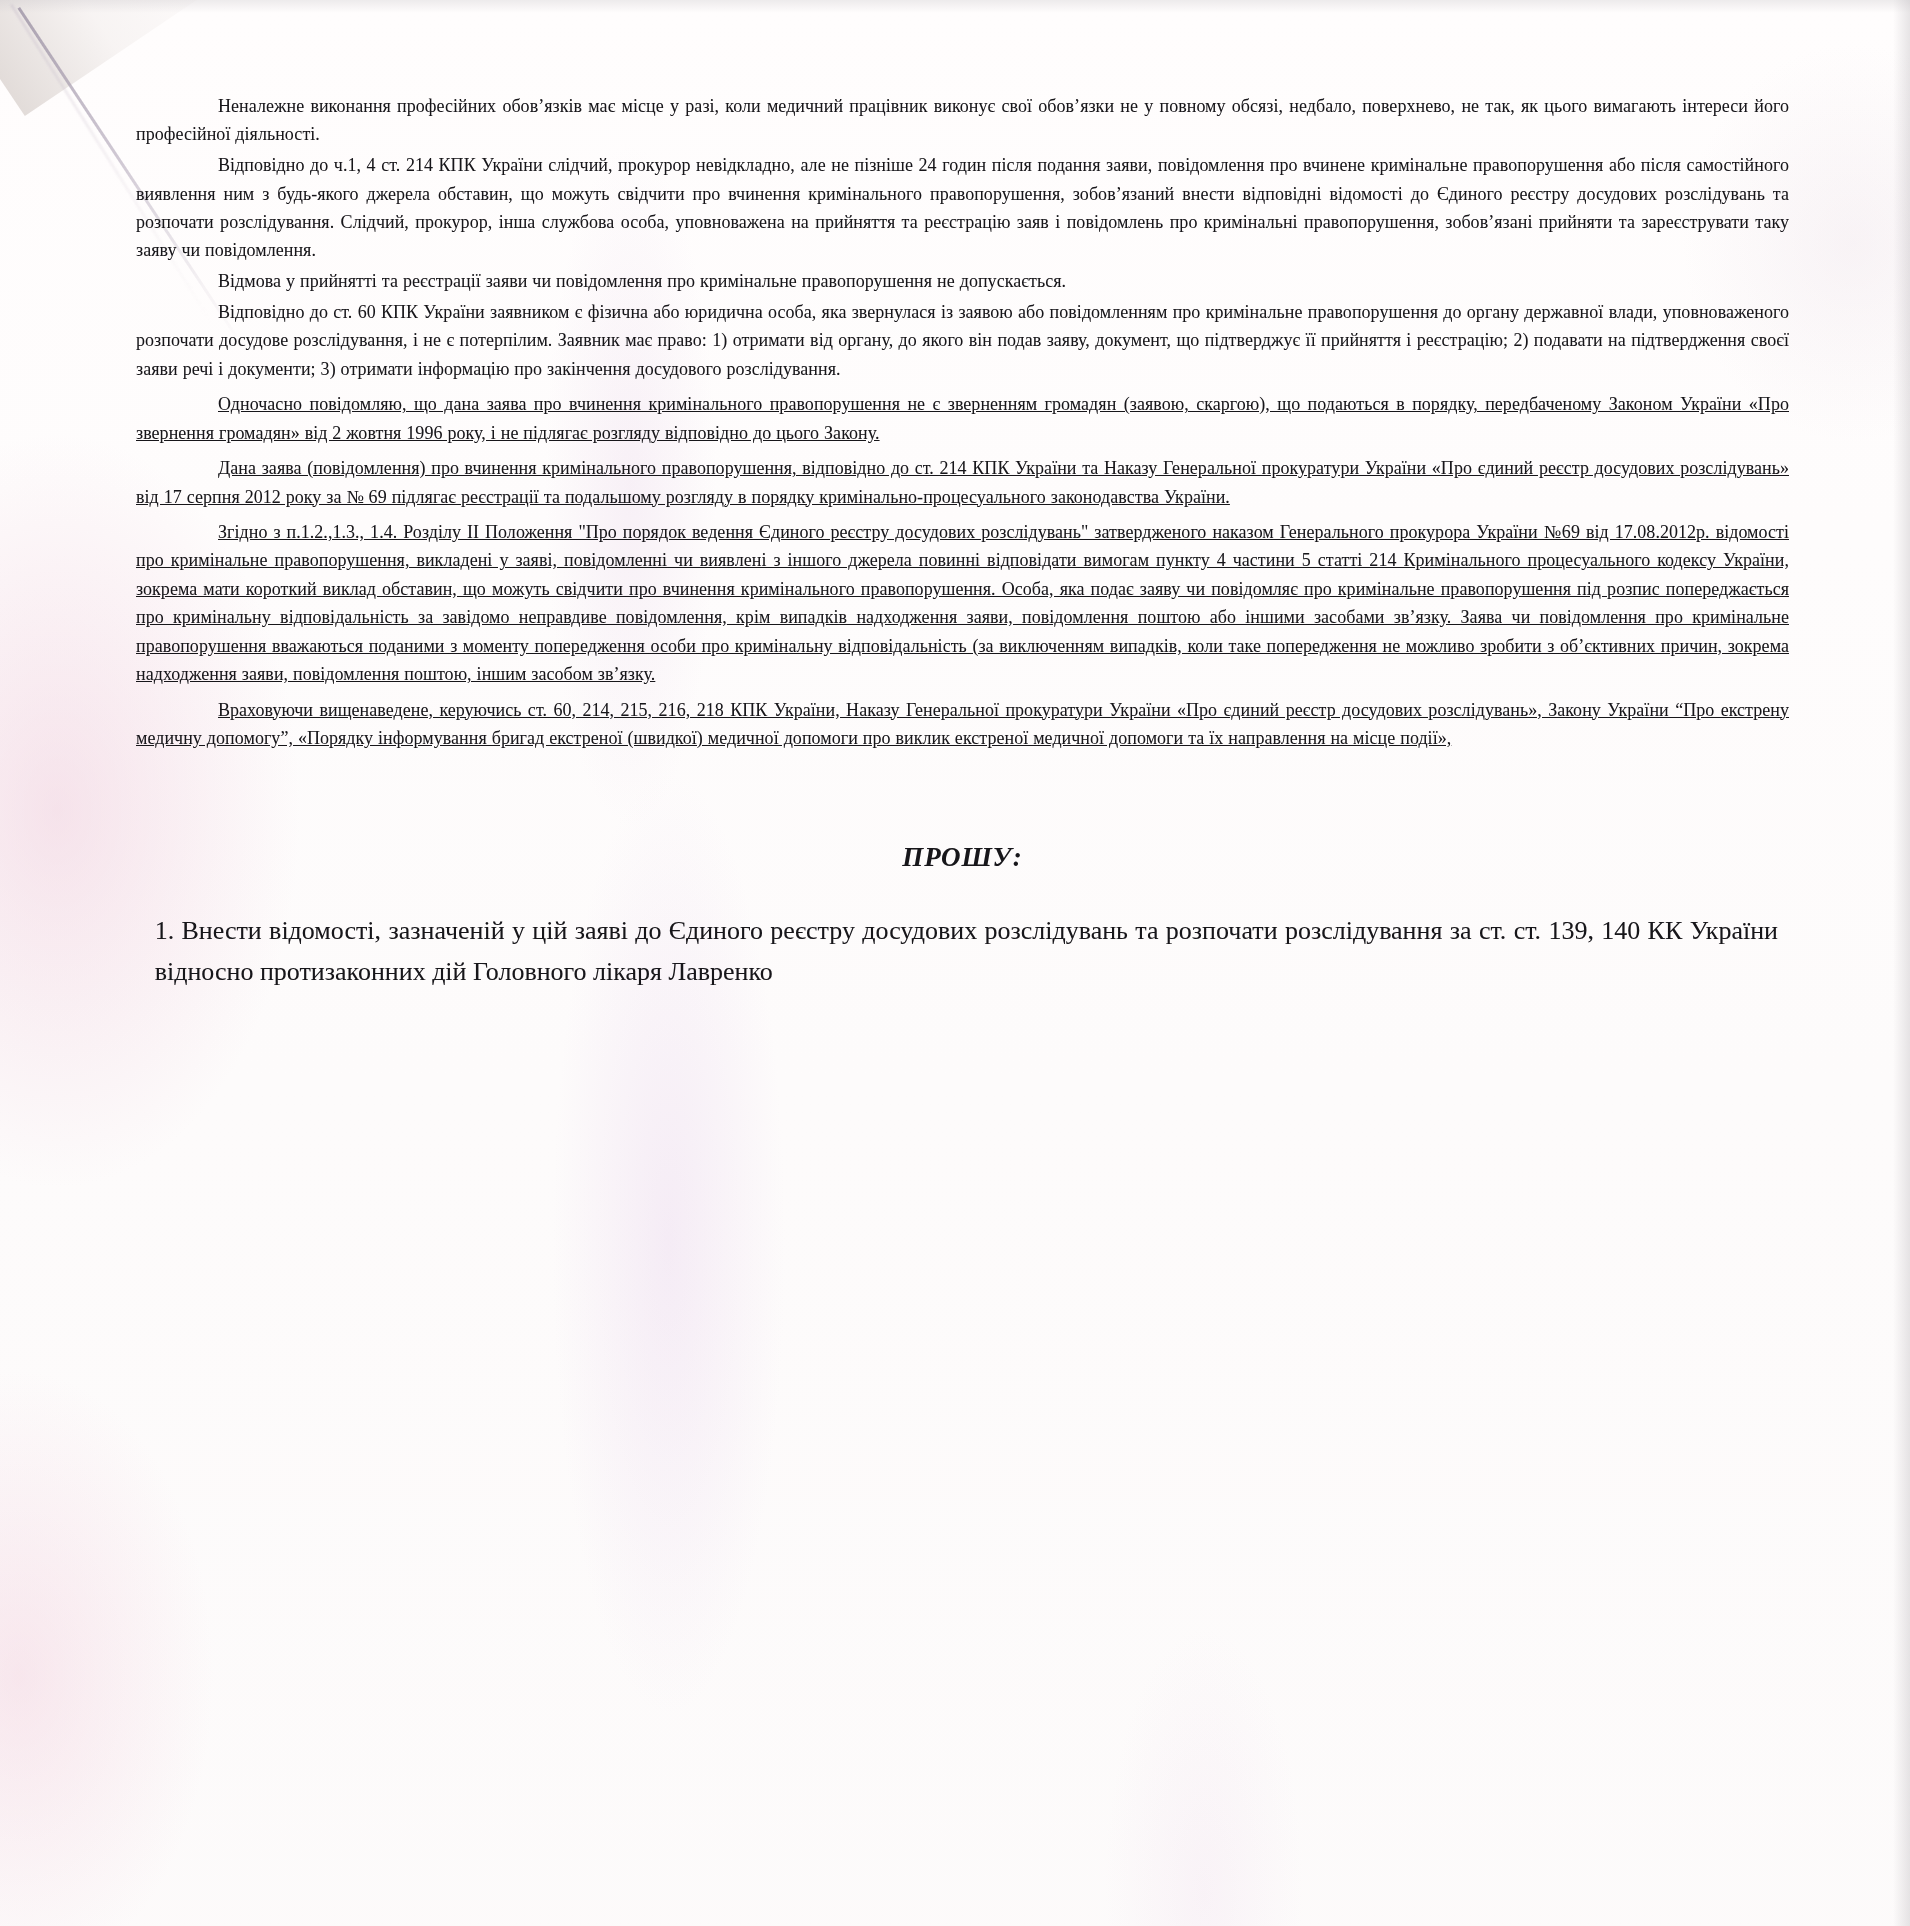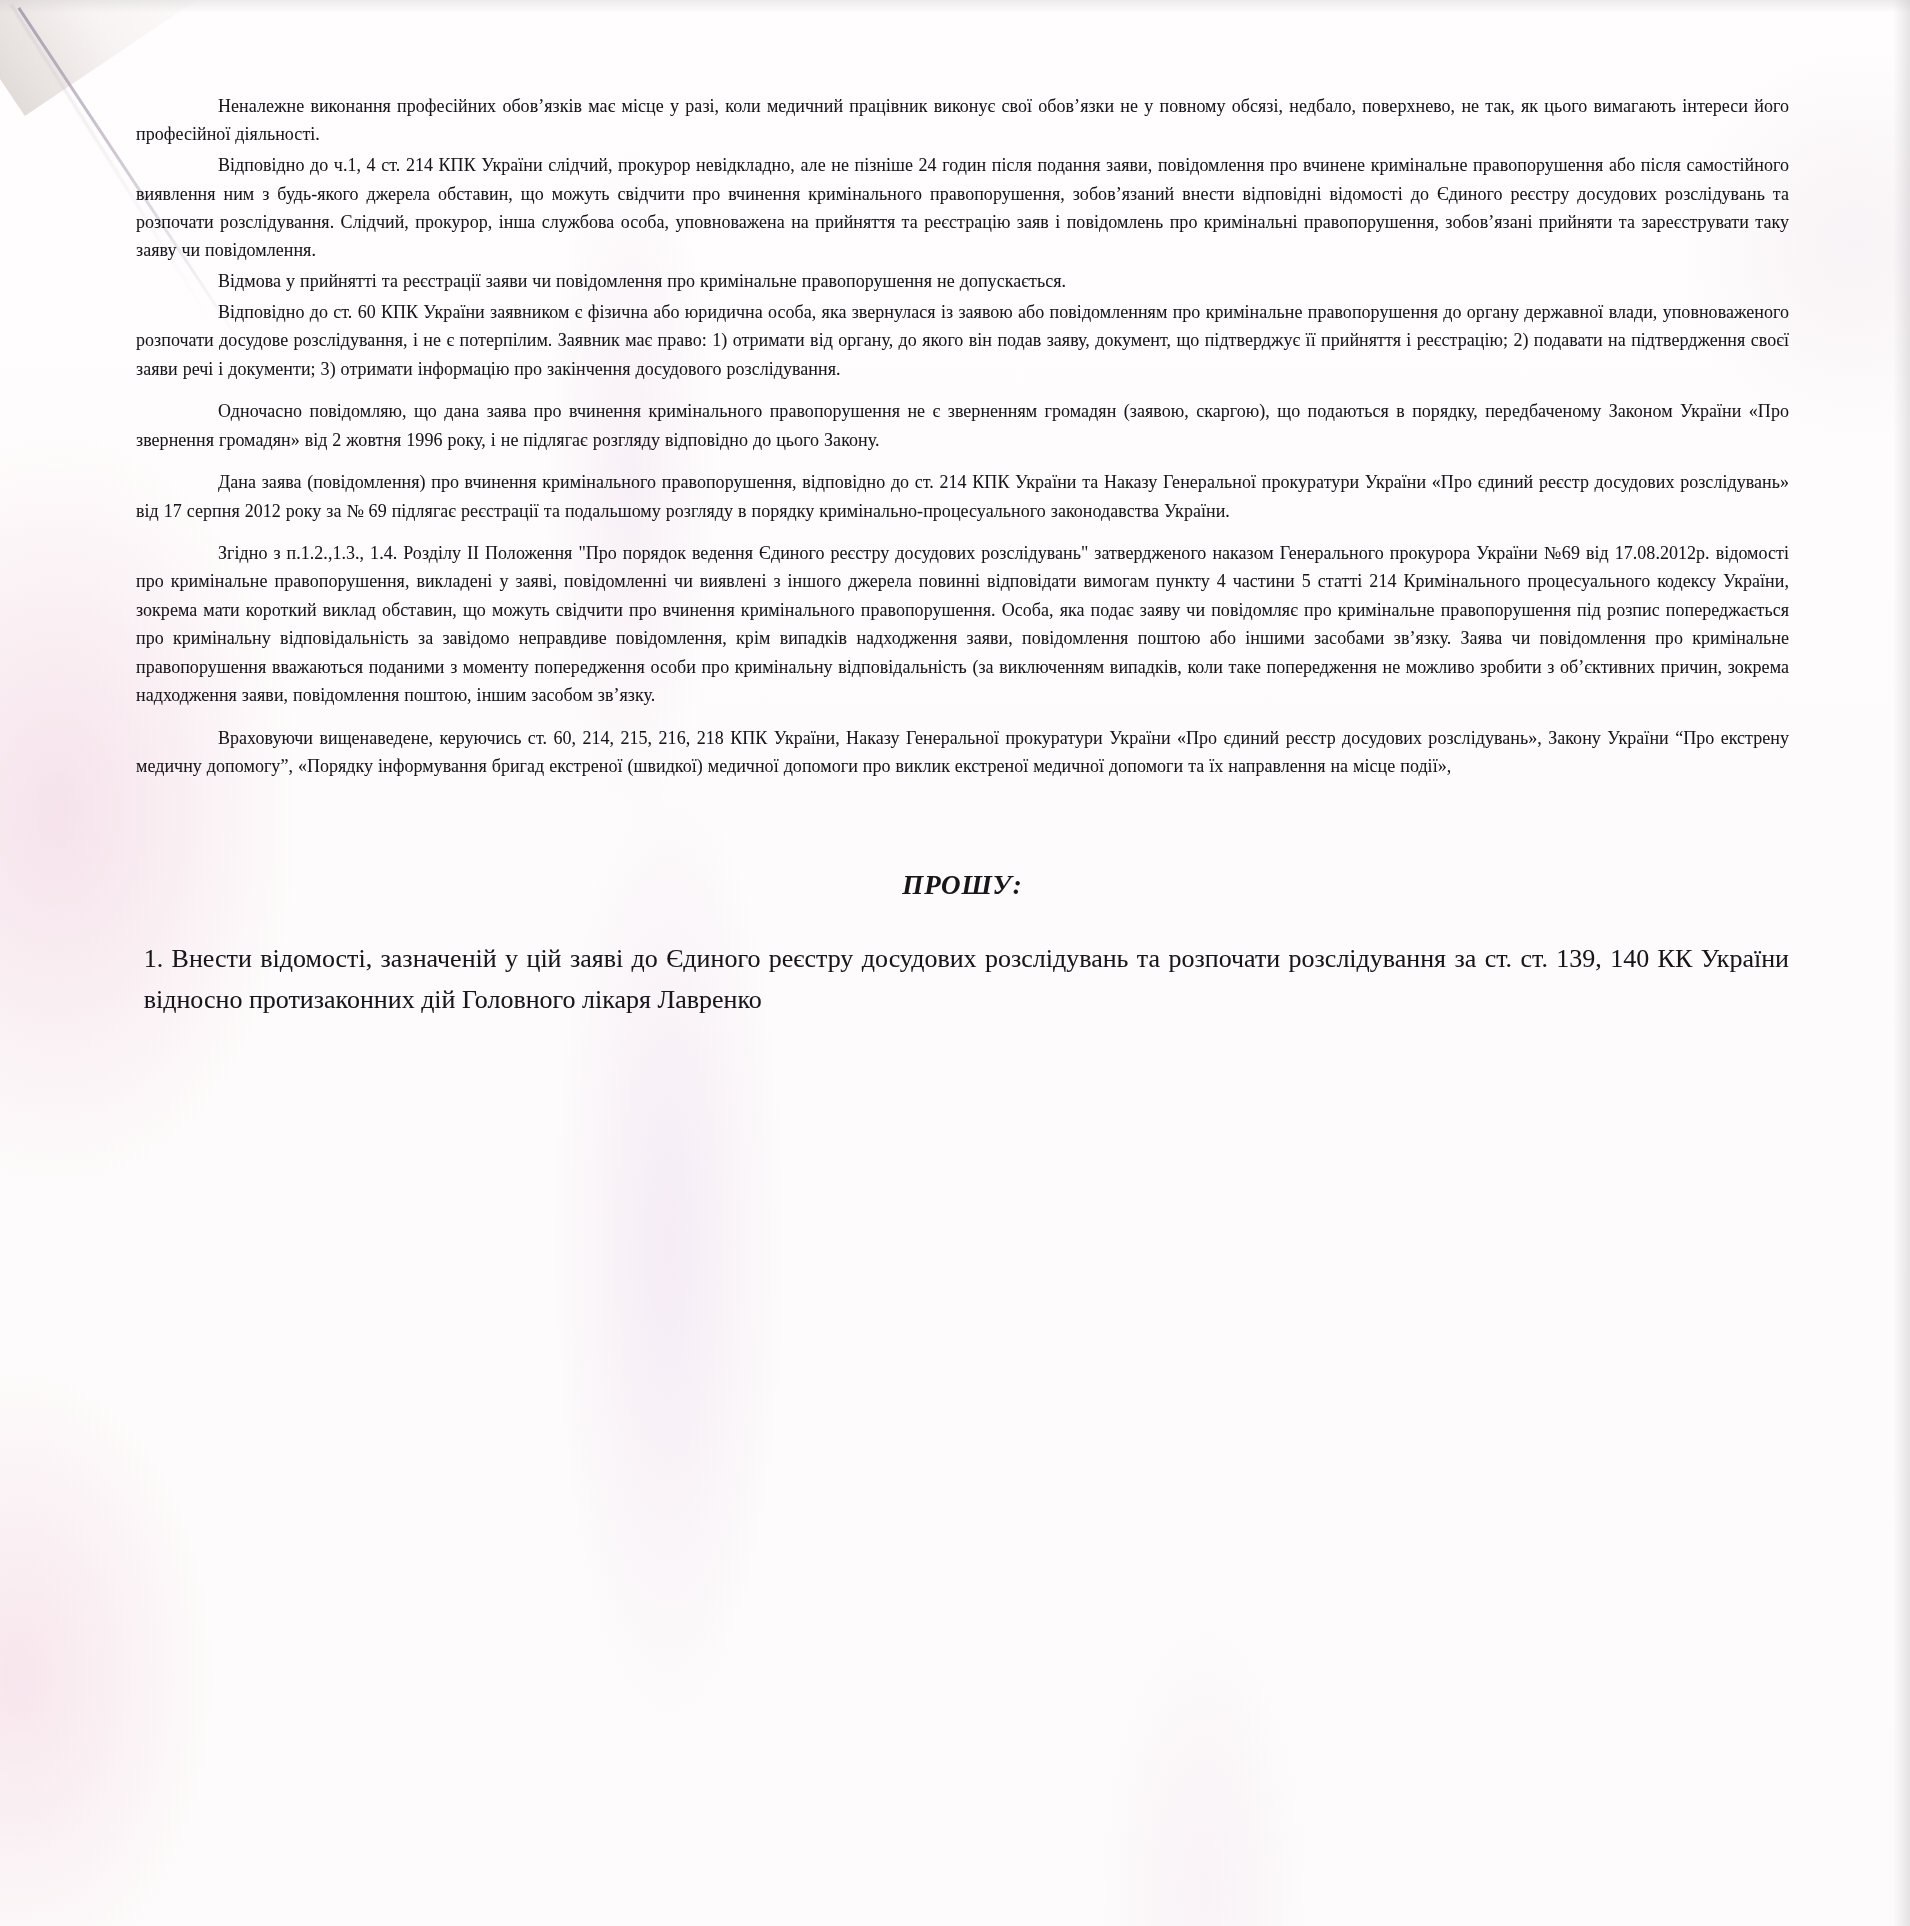--- a/index.html
+++ b/index.html
@@ -115,33 +115,33 @@
 
   p.para {
     margin: 0 0 2.3px 0;
     font-size: 18px;
     line-height: 1.58;
     text-align: justify;
     text-indent: 82px;
     letter-spacing: 0.04px;
     word-spacing: 0.4px;
   }
-  p.gap-before    { margin-top: 14px; }
+  p.gap-before    { margin-top: 7px; text-decoration: underline; }
 
   h2.proshu {
     margin: 89px 0 37px 0;
     font-size: 27px;
     font-weight: bold;
     font-style: italic;
     text-align: center;
     letter-spacing: 0.8px;
   }
 
   p.numbered {
-    margin: 0;
+    margin: 11px;
     font-size: 26px;
     line-height: 1.58;
     text-align: justify;
     text-indent: 0;
     padding-left: 7.7px;
   }
 
   
   .body-text p,
   .body-text h2 {

